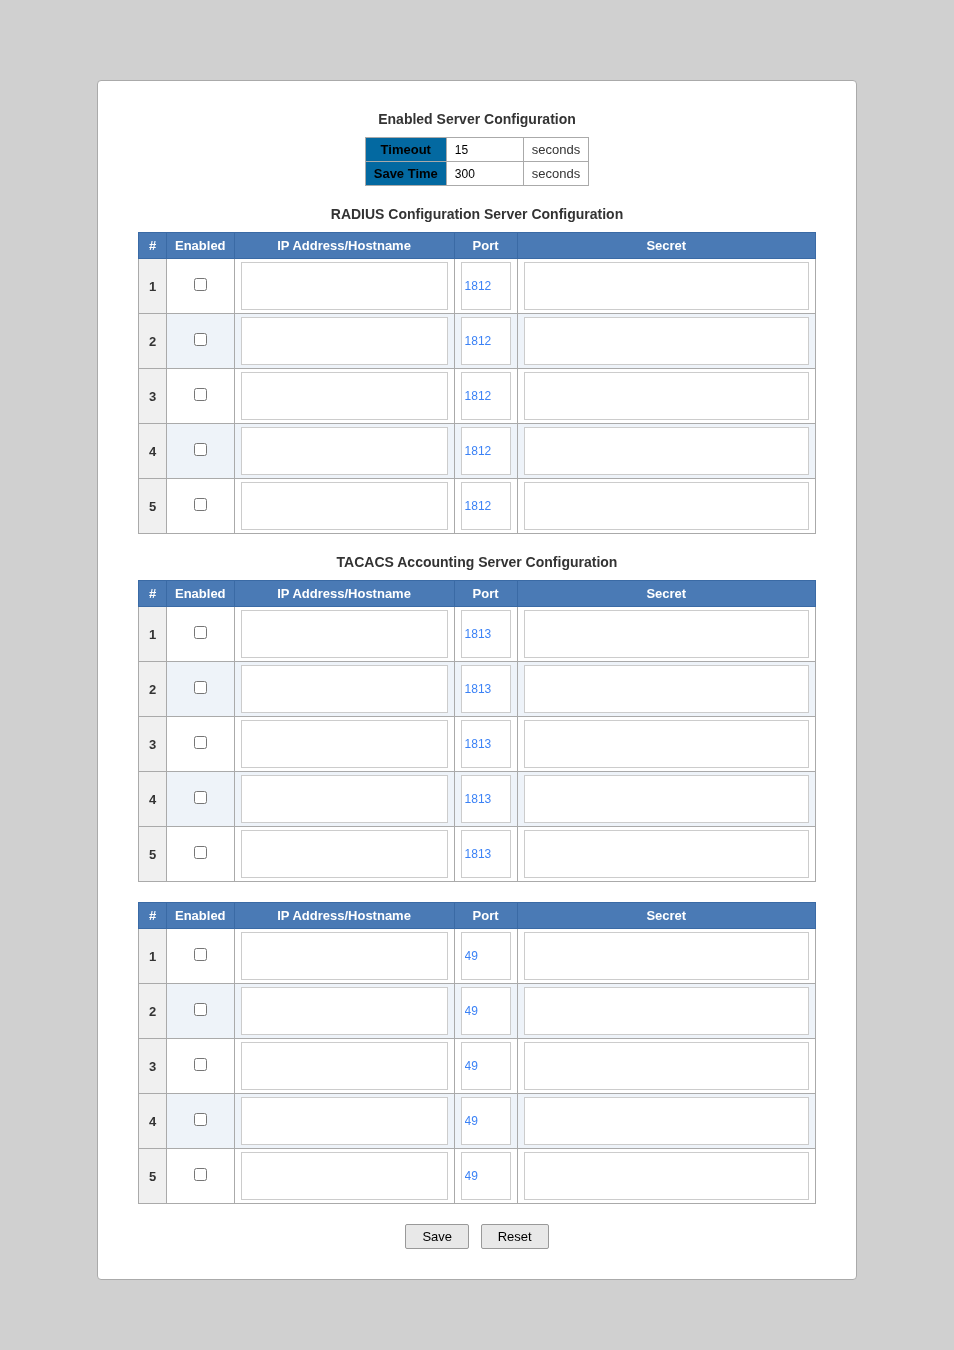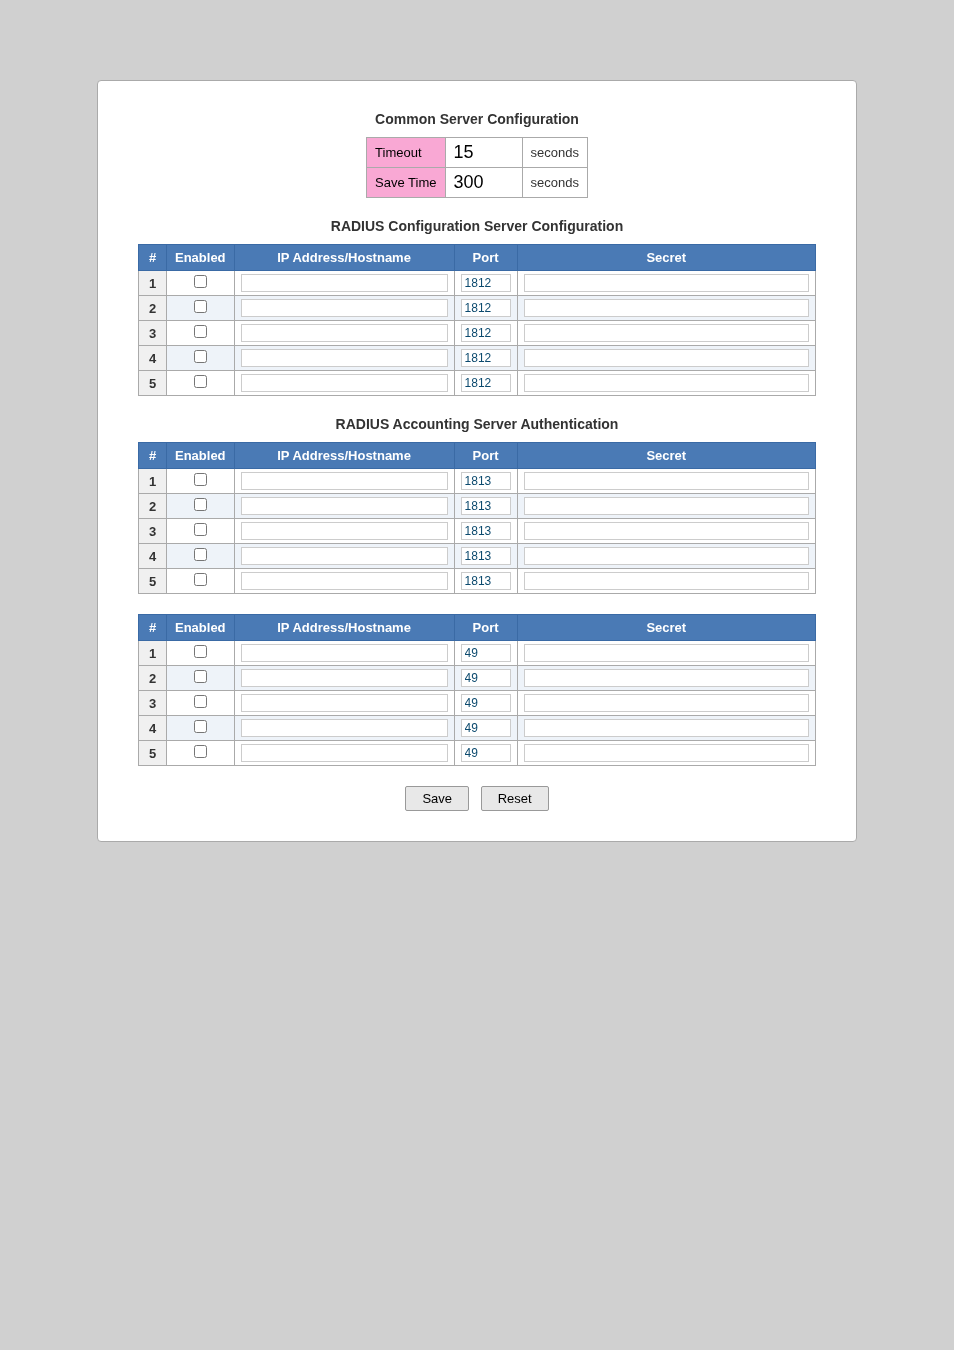--- a/index.html
+++ b/index.html
@@ -37,29 +37,29 @@
     .common-config-table {
       margin: 0 auto 20px auto;
       border-collapse: collapse;
     }
     .common-config-table td {
       padding: 4px 8px;
       border: 1px solid #aaa;
       font-size: 13px;
     }
     .common-config-table .label-cell {
-      background: #f9a8d4;
-      font-weight: normal;
-      text-align: left;
+      background: #0369a1;
+      font-weight: bold;
+      text-align: center;
     }
     .common-config-table input[type="text"] {
       border: none;
       outline: none;
       width: 60px;
-      font-size: 18px;
+      font-size: 12px;
       background: transparent;
     }
     .unit-cell {
       color: #333;
     }
     .server-table {
       width: 100%;
       border-collapse: collapse;
       margin-bottom: 20px;
     }
@@ -96,22 +96,22 @@
     .server-table td.secret-cell {
       
     }
     .server-table input[type="checkbox"] {
       cursor: pointer;
     }
     .server-table input[type="text"] {
       border: 1px solid #ccc;
       width: 100%;
       font-size: 12px;
-      padding: 1px 3px;
-      color: #0c4a6e;
+      padding: 16px 3px;
+      color: #3b82f6;
       background: #fff;
     }
     .port-input {
       width: 50px !important;
       color: #999;
     }
     .row-alt {
       background: #eef3f9;
     }
     .row-normal {
@@ -136,21 +136,21 @@
       font-weight: bold;
       color: #333;
       margin: 18px 0 10px 0;
     }
   </style>
 </head>
 <body>
 
 <div class="panel">
 
-  <div class="section-title">Common Server Configuration</div>
+  <div class="section-title">Enabled Server Configuration</div>
 
   <table class="common-config-table">
     <tbody>
         <tr>
       <td class="label-cell">Timeout</td>
       <td>
         <input type="text" value="15" style="">
       </td>
       <td class="unit-cell">seconds</td>
     </tr>
@@ -207,21 +207,21 @@
         <tr class="row-normal">
           <td class="num-cell">5</td>
           <td class="enabled-cell"><input type="checkbox" style=""></td>
           <td class="host-cell"><input type="text" style=""></td>
           <td class="port-cell"><input type="text" class="port-input" value="1812" style=""></td>
           <td class="secret-cell"><input type="text" style=""></td>
         </tr>
       </tbody>
   </table>
 
-  <div class="sub-section-title">RADIUS Accounting Server Authentication</div>
+  <div class="sub-section-title">TACACS Accounting Server Configuration</div>
   <table class="server-table">
     <thead>
       <tr>
         <th>#</th>
         <th>Enabled</th>
         <th>IP Address/Hostname</th>
         <th>Port</th>
         <th>Secret</th>
       </tr>
     </thead>

